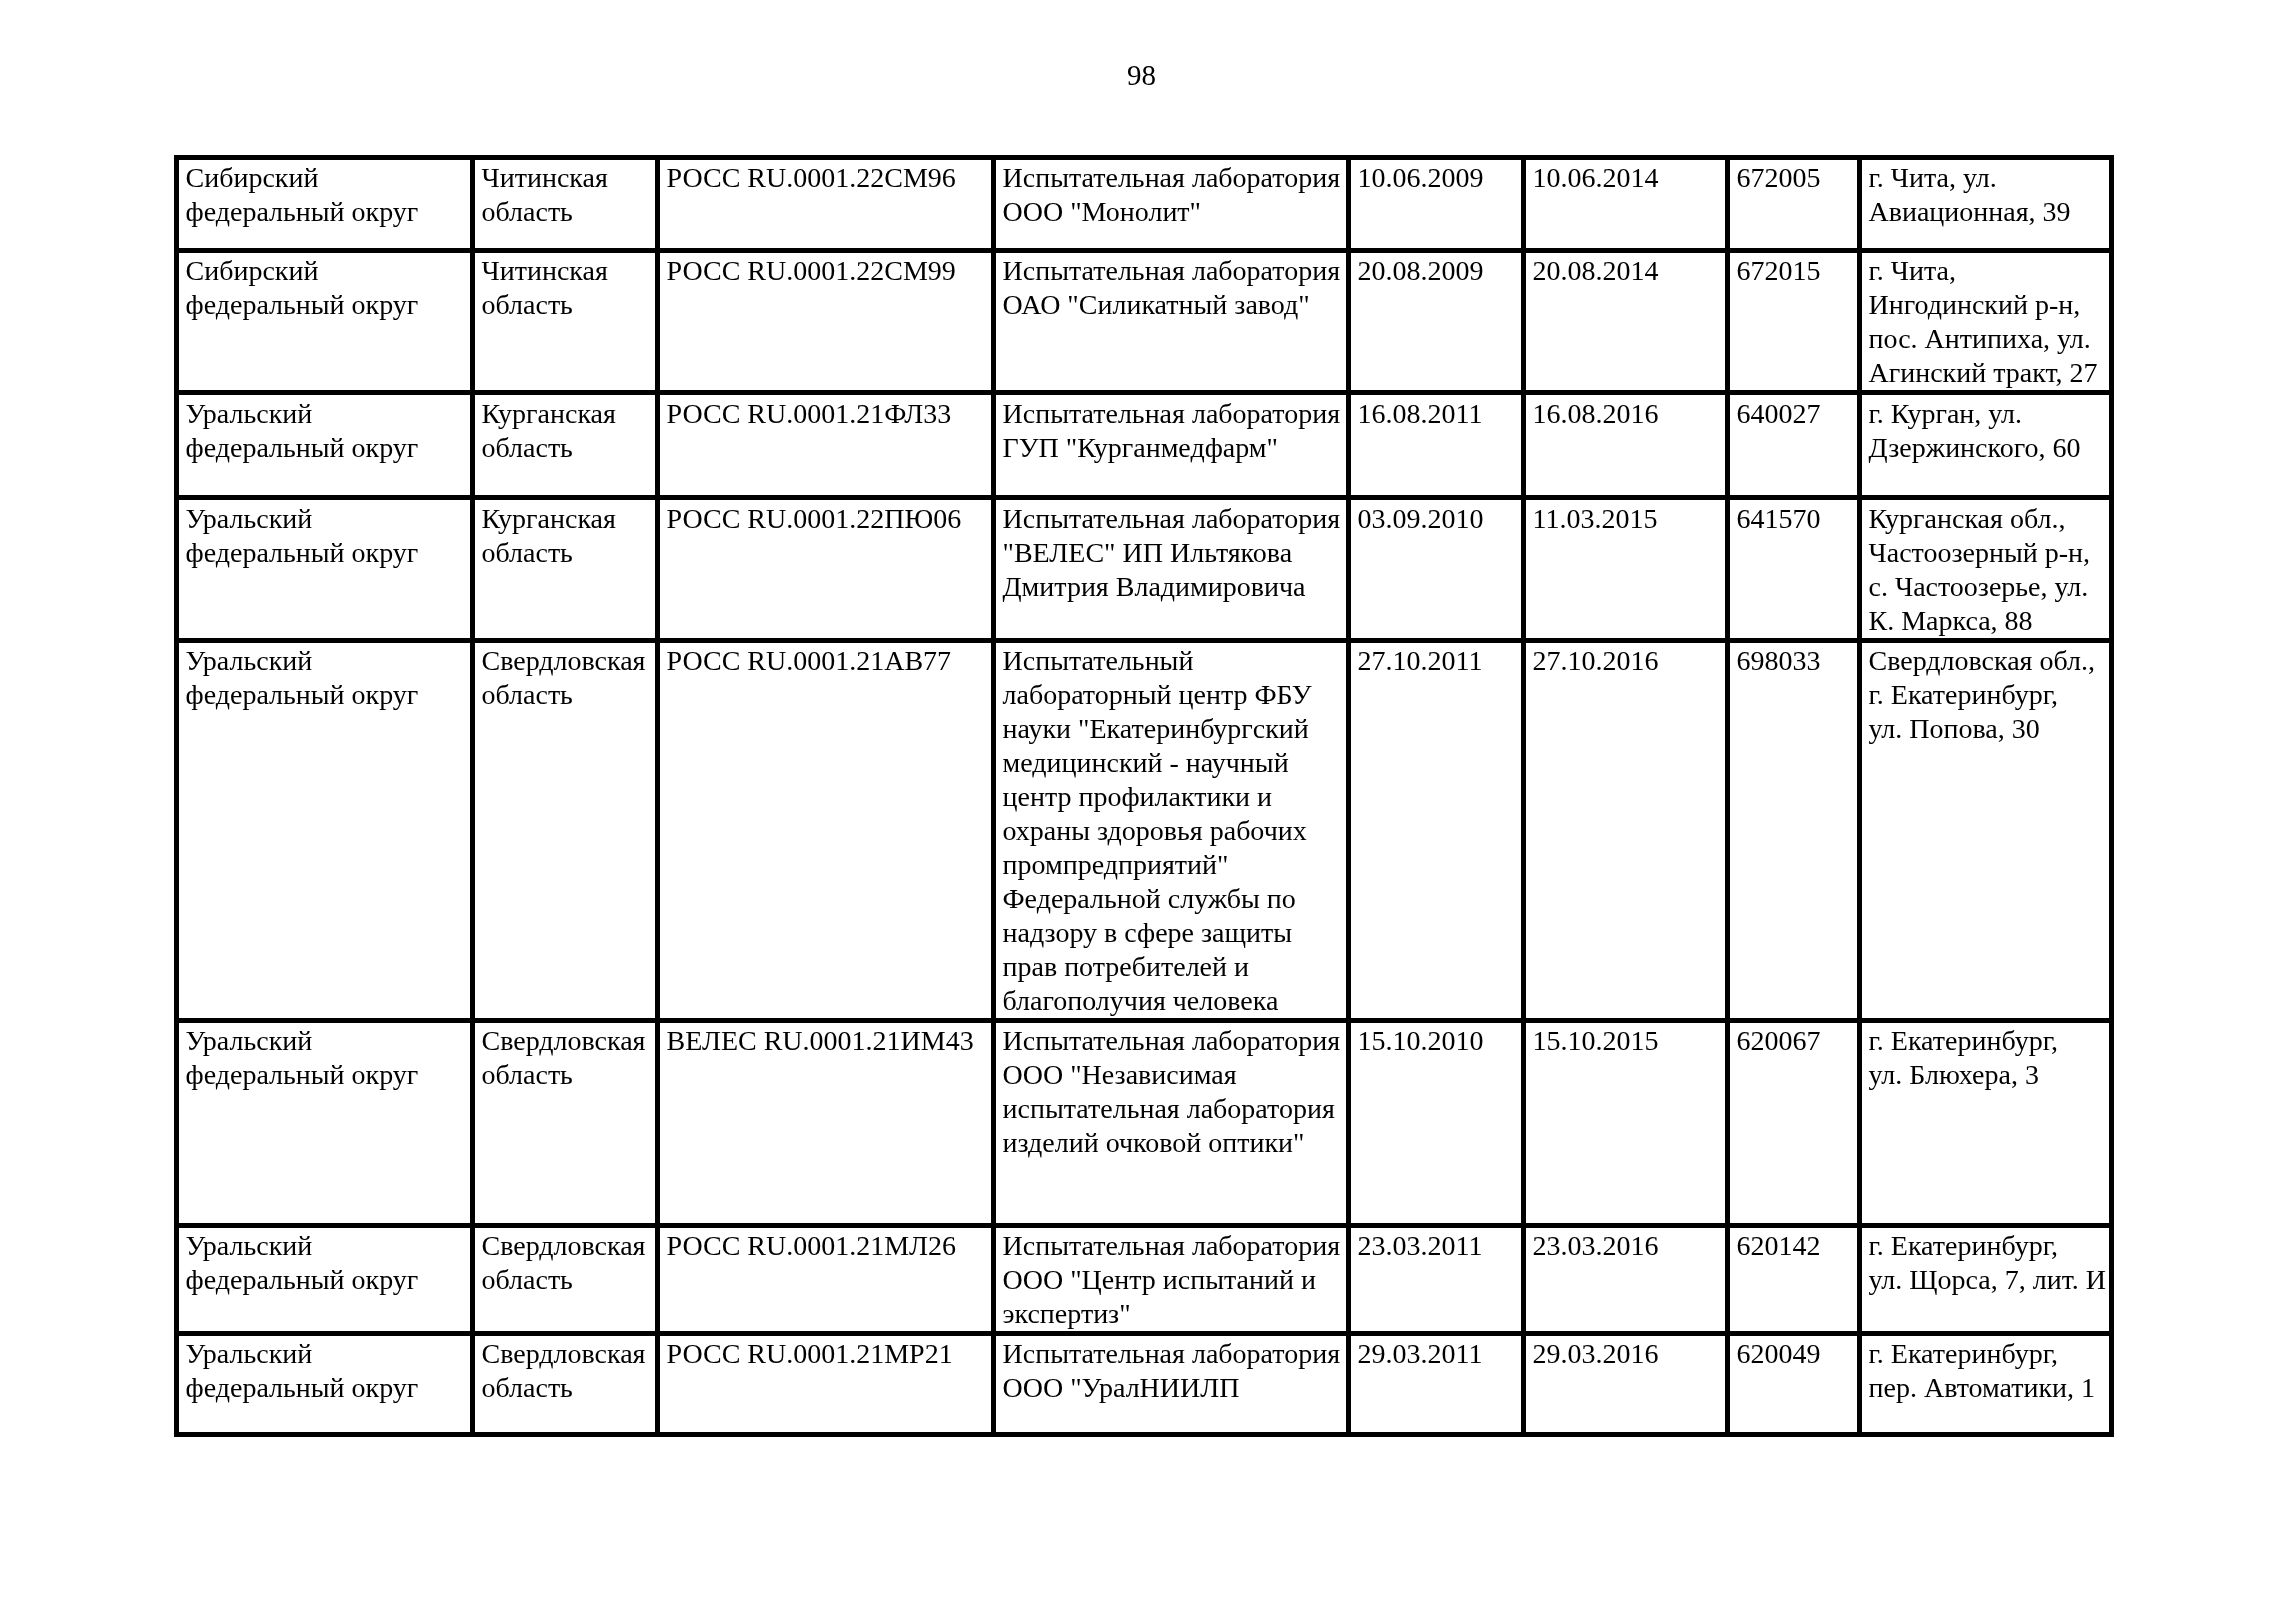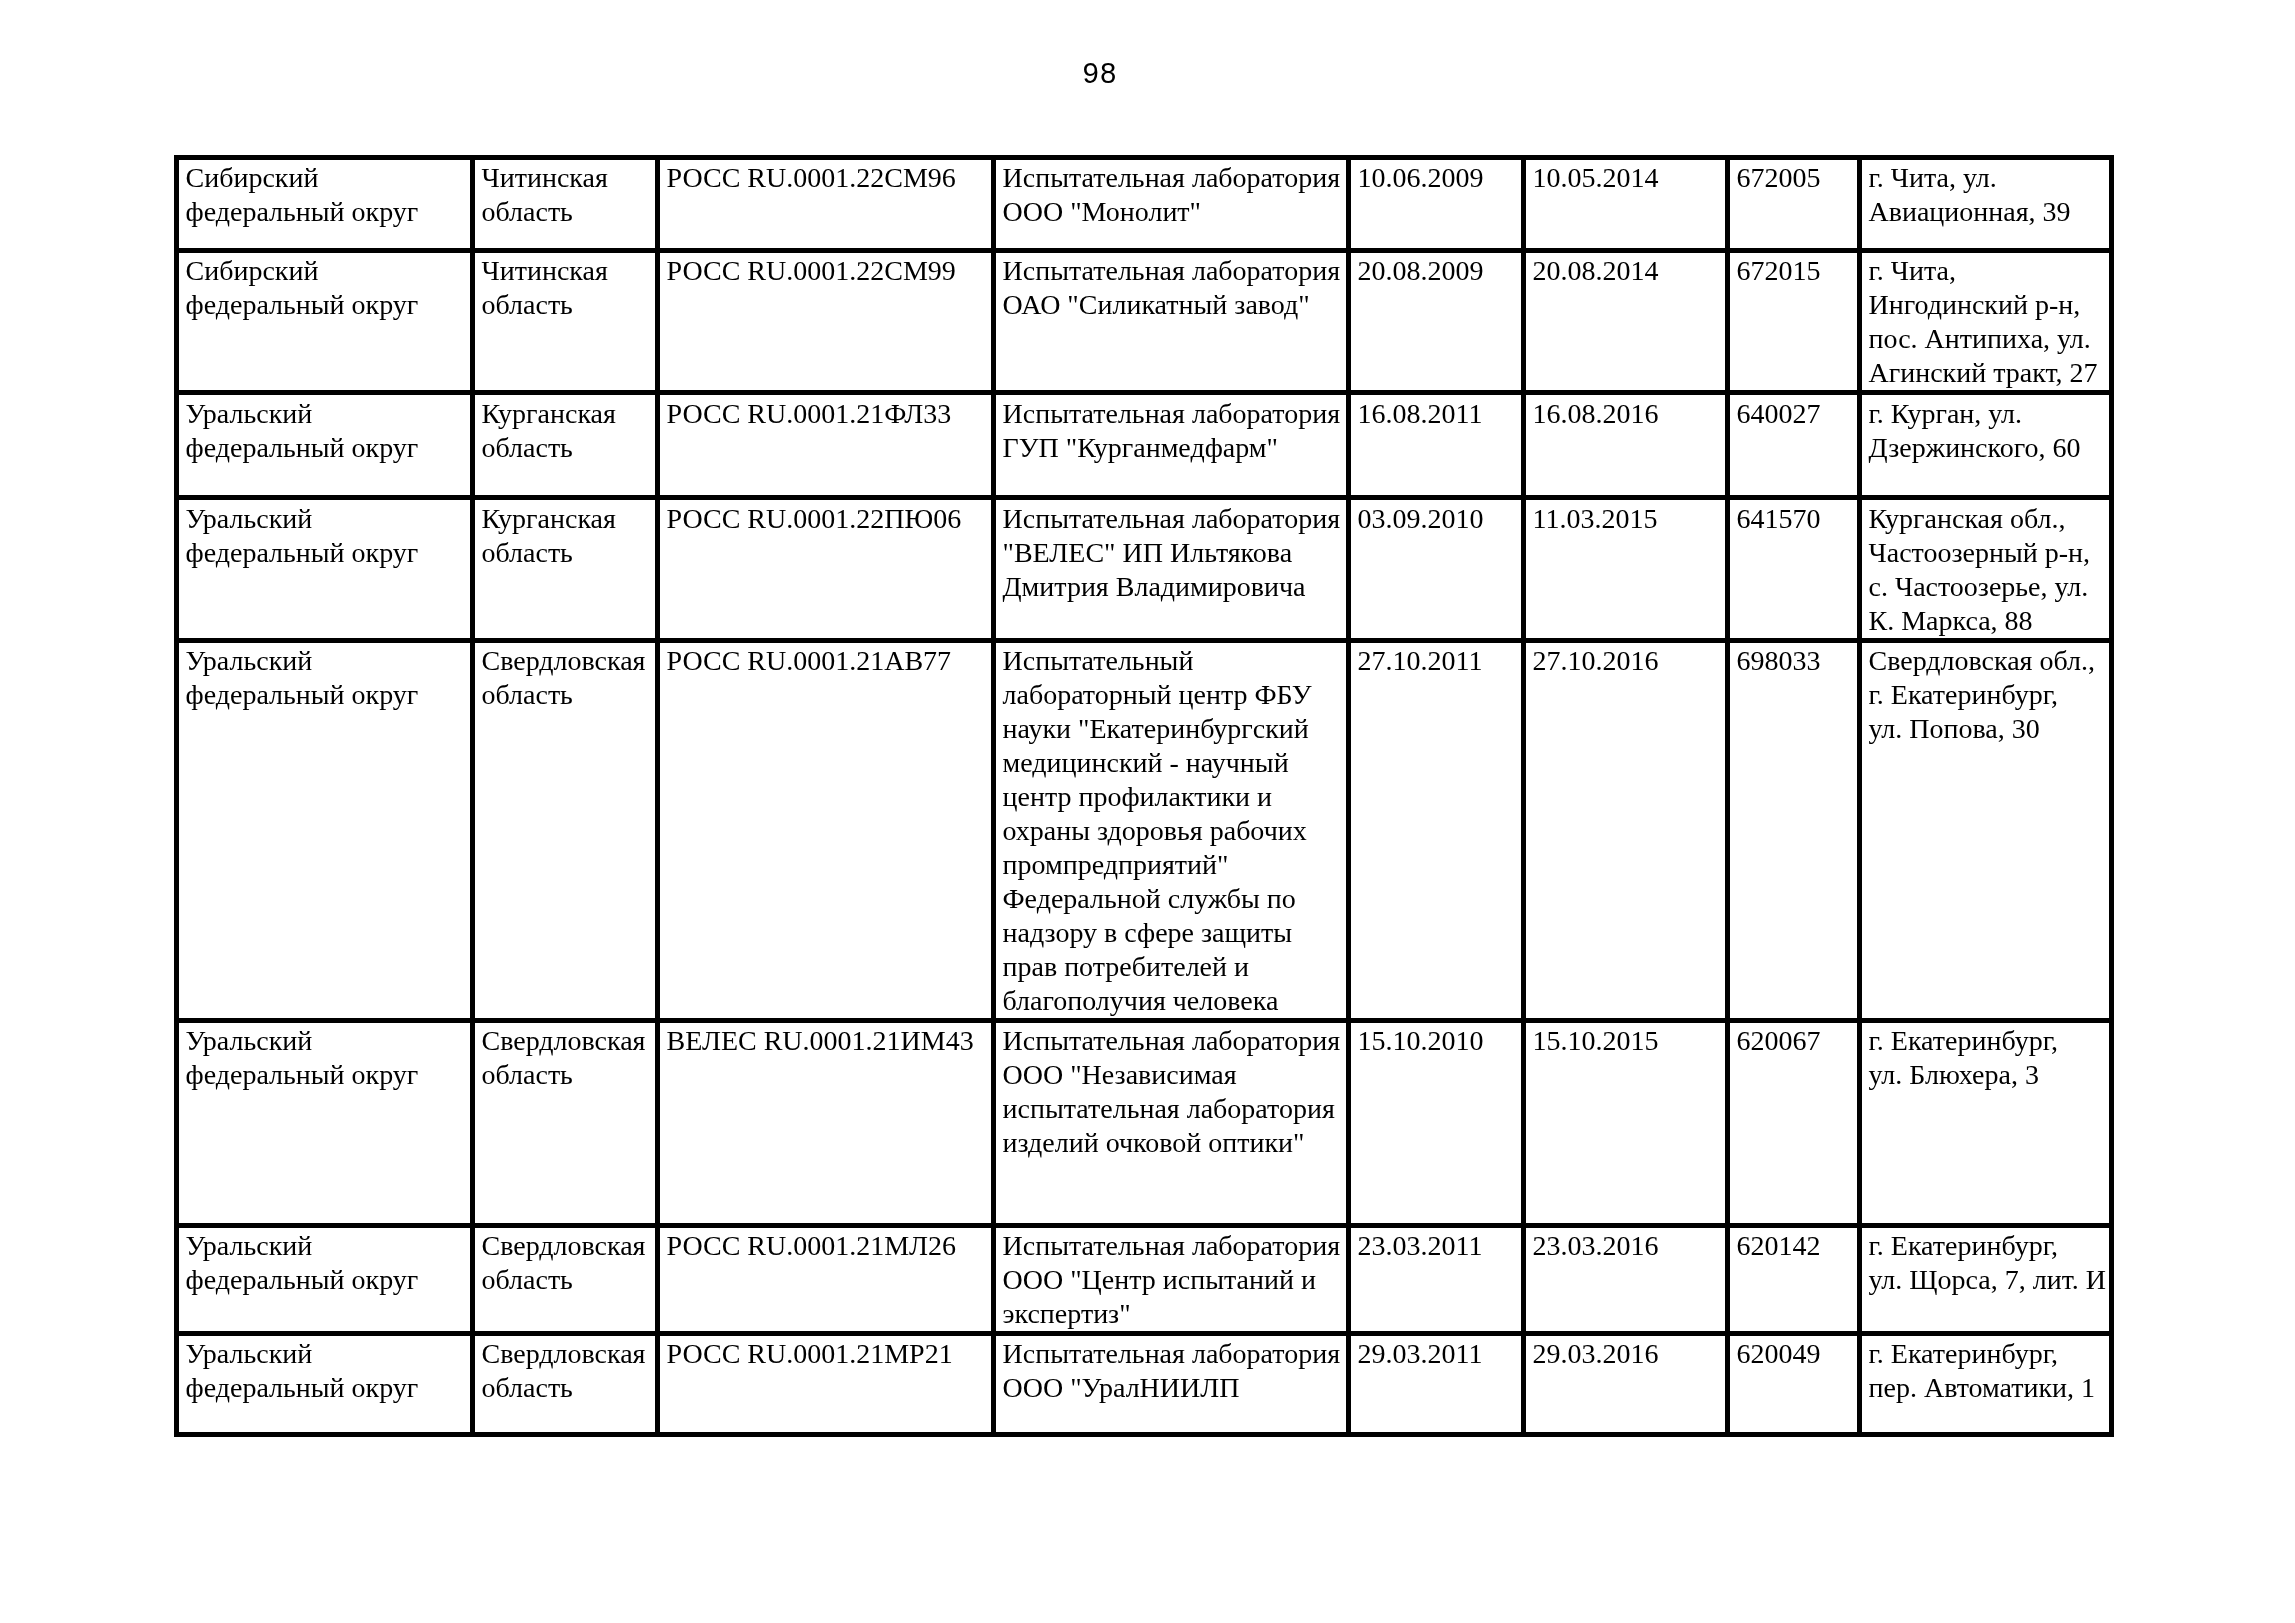--- a/index.html
+++ b/index.html
@@ -10,23 +10,23 @@
   body {
     width: 2295px;
     height: 1623px;
     position: relative;
     overflow: hidden;
     font-family: "Liberation Serif", "DejaVu Serif", serif;
     color: #000;
   }
   .page-number {
     position: absolute;
-    left: 1082px;
+    left: 1127px;
     top: 60px;
-    font-family: Liberation Mono, monospace;
+    font-family: Liberation Serif, serif;
     font-size: 29px;
     line-height: 31px;
     color: #000;
   }
   table.registry {
     position: absolute;
     left: 174px;
     top: 155px;
     border-collapse: collapse;
     table-layout: fixed;
@@ -60,21 +60,21 @@
   <tbody>
       <tr style="height: 93px;">
         <td>Сибирский
 федеральный округ</td>
         <td>Читинская
 область</td>
         <td>РОСС RU.0001.22СМ96</td>
         <td>Испытательная лаборатория
 ООО "Монолит"</td>
         <td>10.06.2009</td>
-        <td>10.05.2014</td>
+        <td>10.06.2014</td>
         <td>672005</td>
         <td>г. Чита, ул.
 Авиационная, 39</td>
       </tr>
       <tr style="height: 132px;">
         <td>Сибирский
 федеральный округ</td>
         <td>Читинская
 область</td>
         <td>РОСС RU.0001.22СМ99</td>

